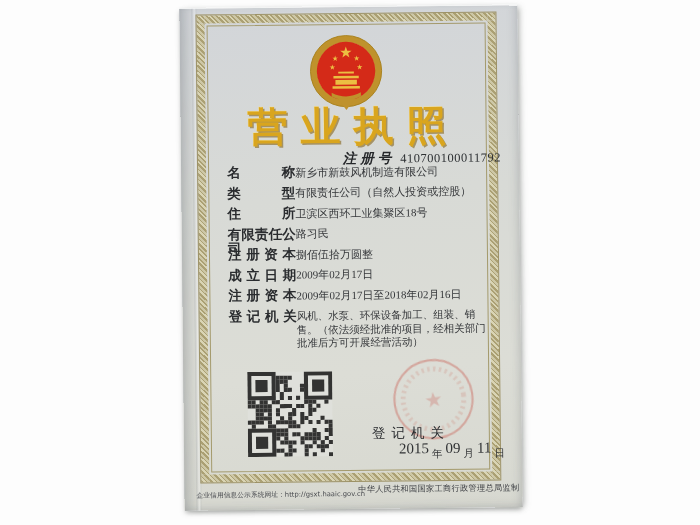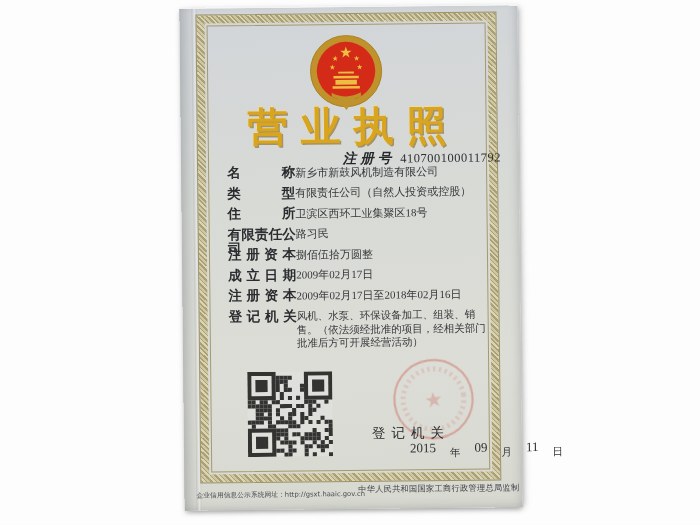--- a/index.html
+++ b/index.html
@@ -48,21 +48,21 @@
     font-size:11px;color:#35373a;line-height:13.5px;padding-top:1.5px;
     font-family:"Liberation Serif","DejaVu Serif",serif;
   }
   .frow.tall .fvalue{font-size:10.5px;width:201px;}
   .qr{position:absolute;left:64px;top:364px;width:85px;height:85px;opacity:.88;}
   .seal{position:absolute;left:206px;top:349px;width:88px;height:88px;filter:blur(.5px);transform:rotate(-8deg);}
   .issuer{position:absolute;left:188px;top:418px;font-size:13.5px;font-weight:400;
     color:#2a2c2f;letter-spacing:6px;white-space:nowrap;}
   .dateline{position:absolute;left:212px;top:438px;font-size:11px;color:#303234;white-space:nowrap;
     font-family:"Liberation Serif","DejaVu Serif",serif;}
-  .dnum{display:inline-block;transform:translateY(-4px);font-size:13px;margin:0 14px;}
+  .dnum{display:inline-block;transform:translateY(-4px);font-size:15px;margin:0 3px;}
   .dunit{font-size:10.5px;}
   .footer-left{position:absolute;left:12px;top:482px;font-size:6.8px;color:#4a4c50;white-space:nowrap;}
   .footer-right{position:absolute;right:3px;top:477px;font-size:8.2px;color:#3f4145;
     white-space:nowrap;letter-spacing:.3px;}
 </style>
 </head>
 <body>
 
 <div class="paper">
   <div class="crease"></div>

